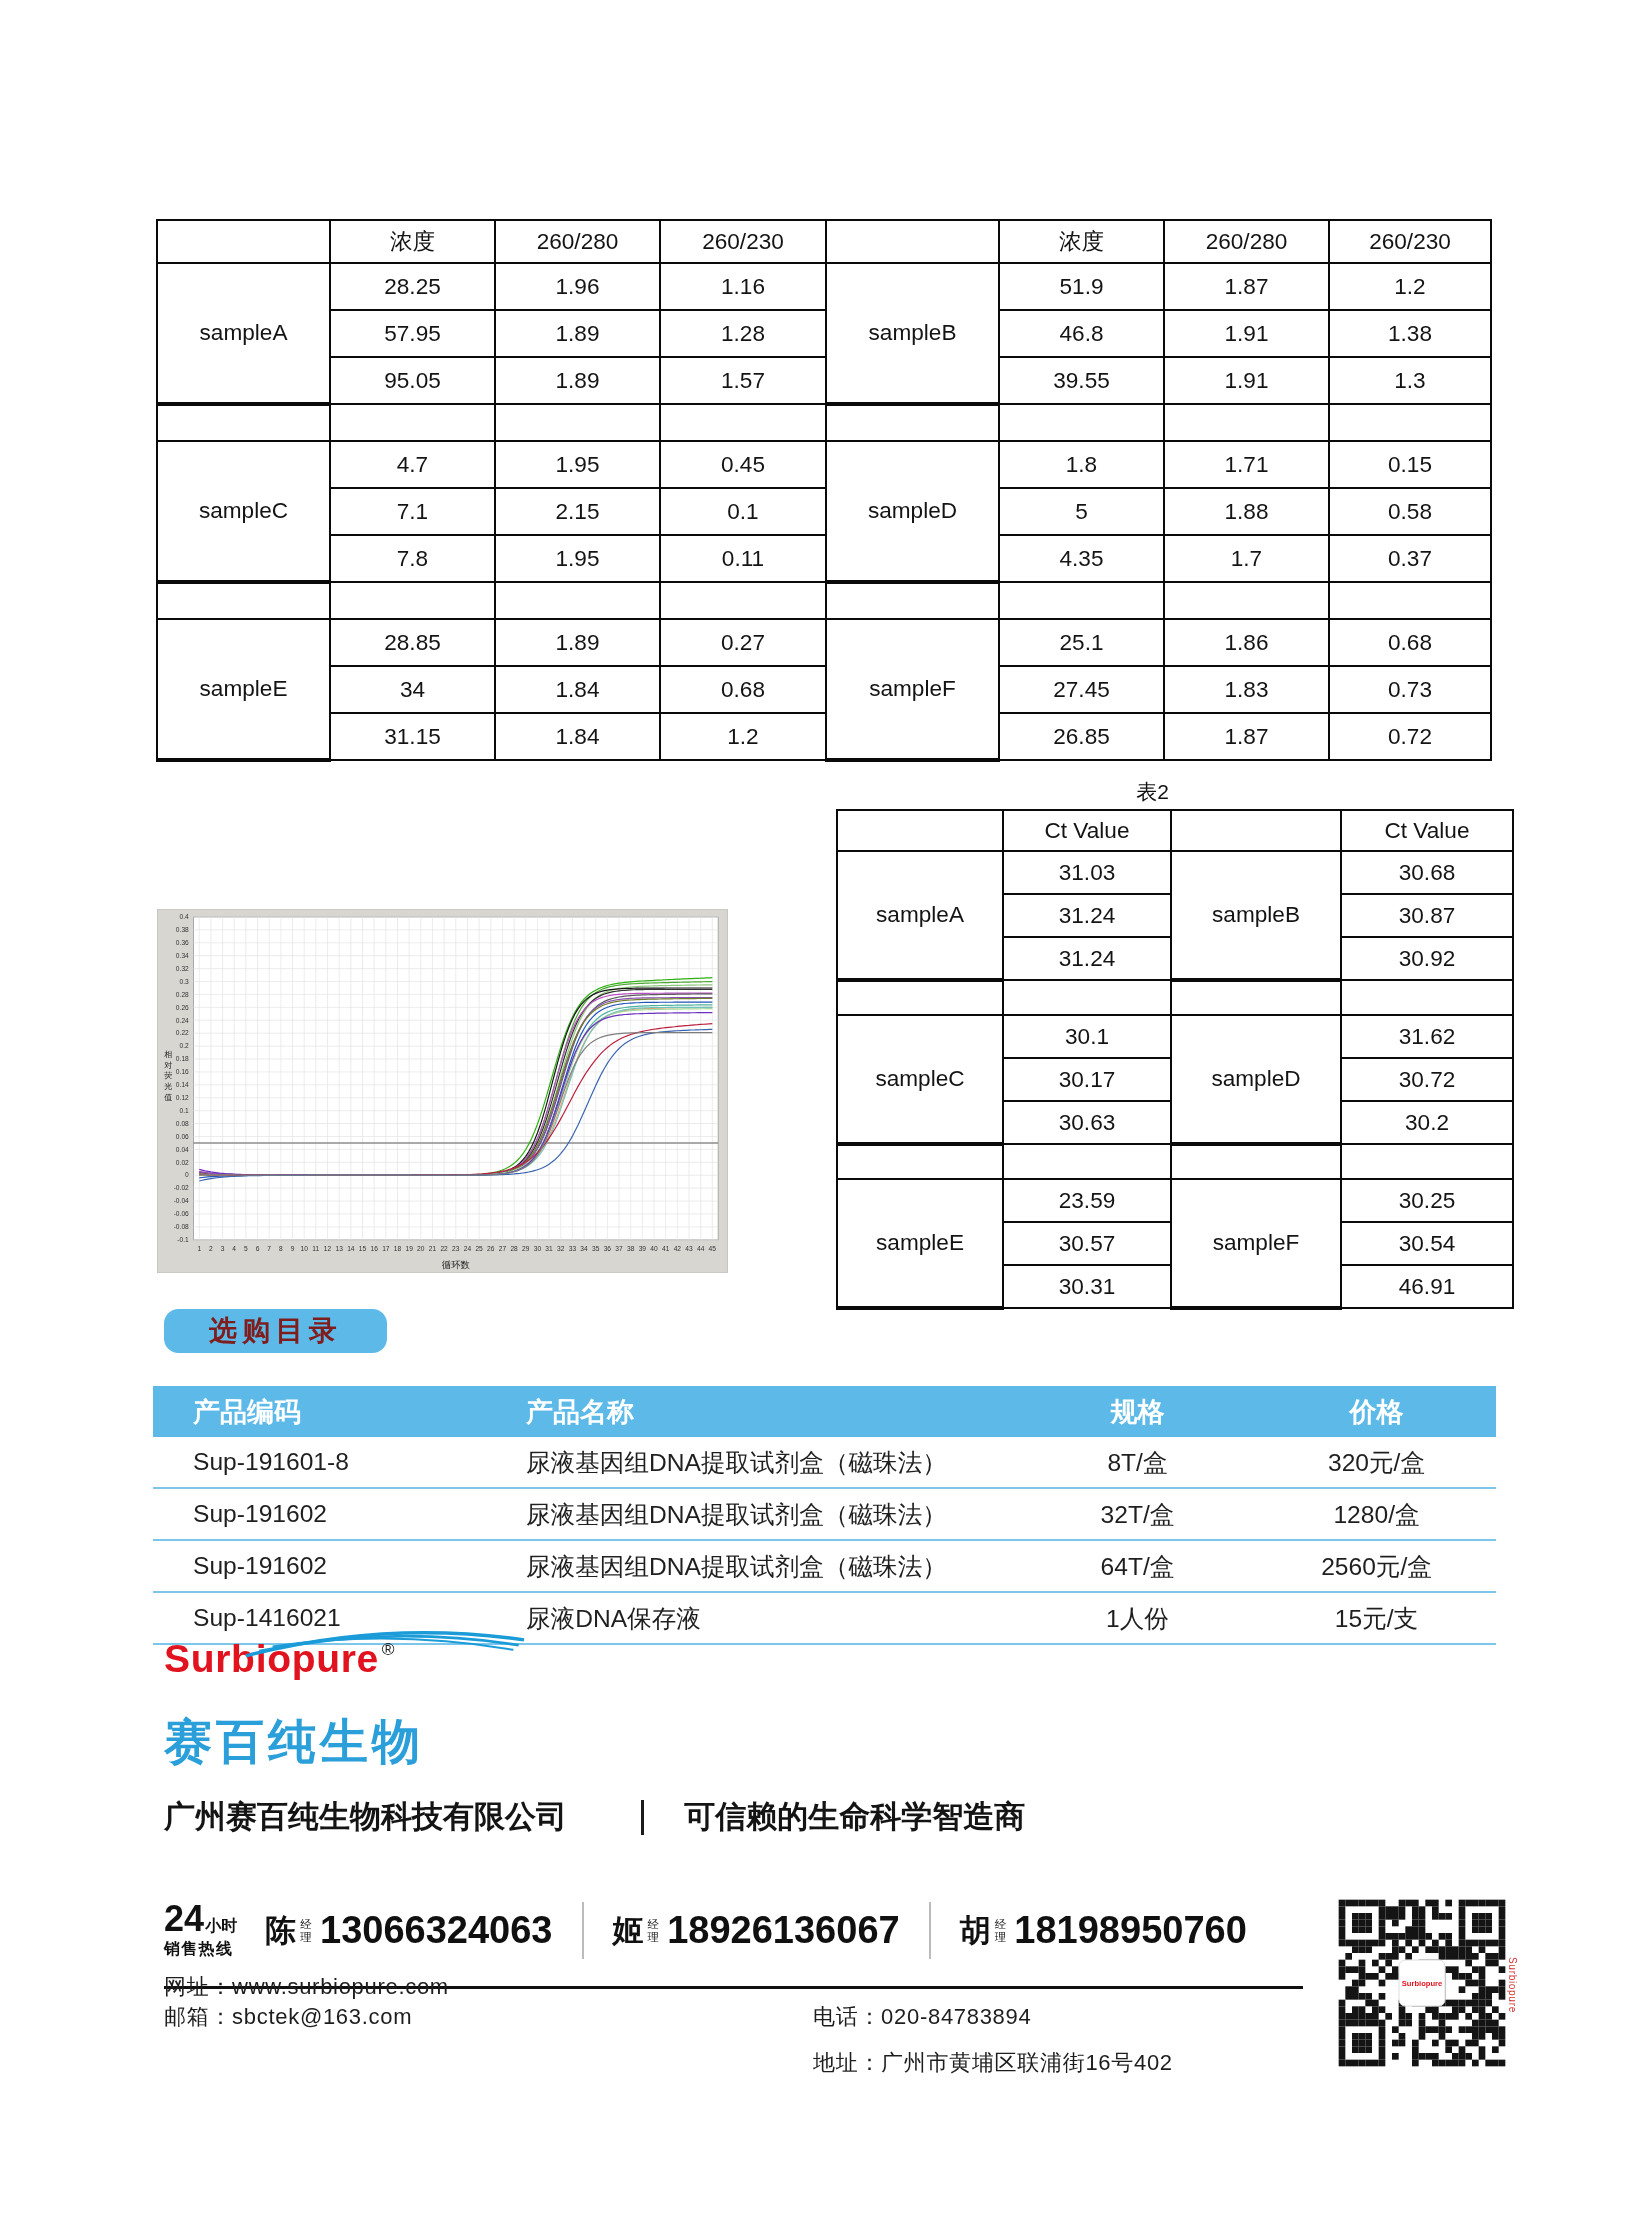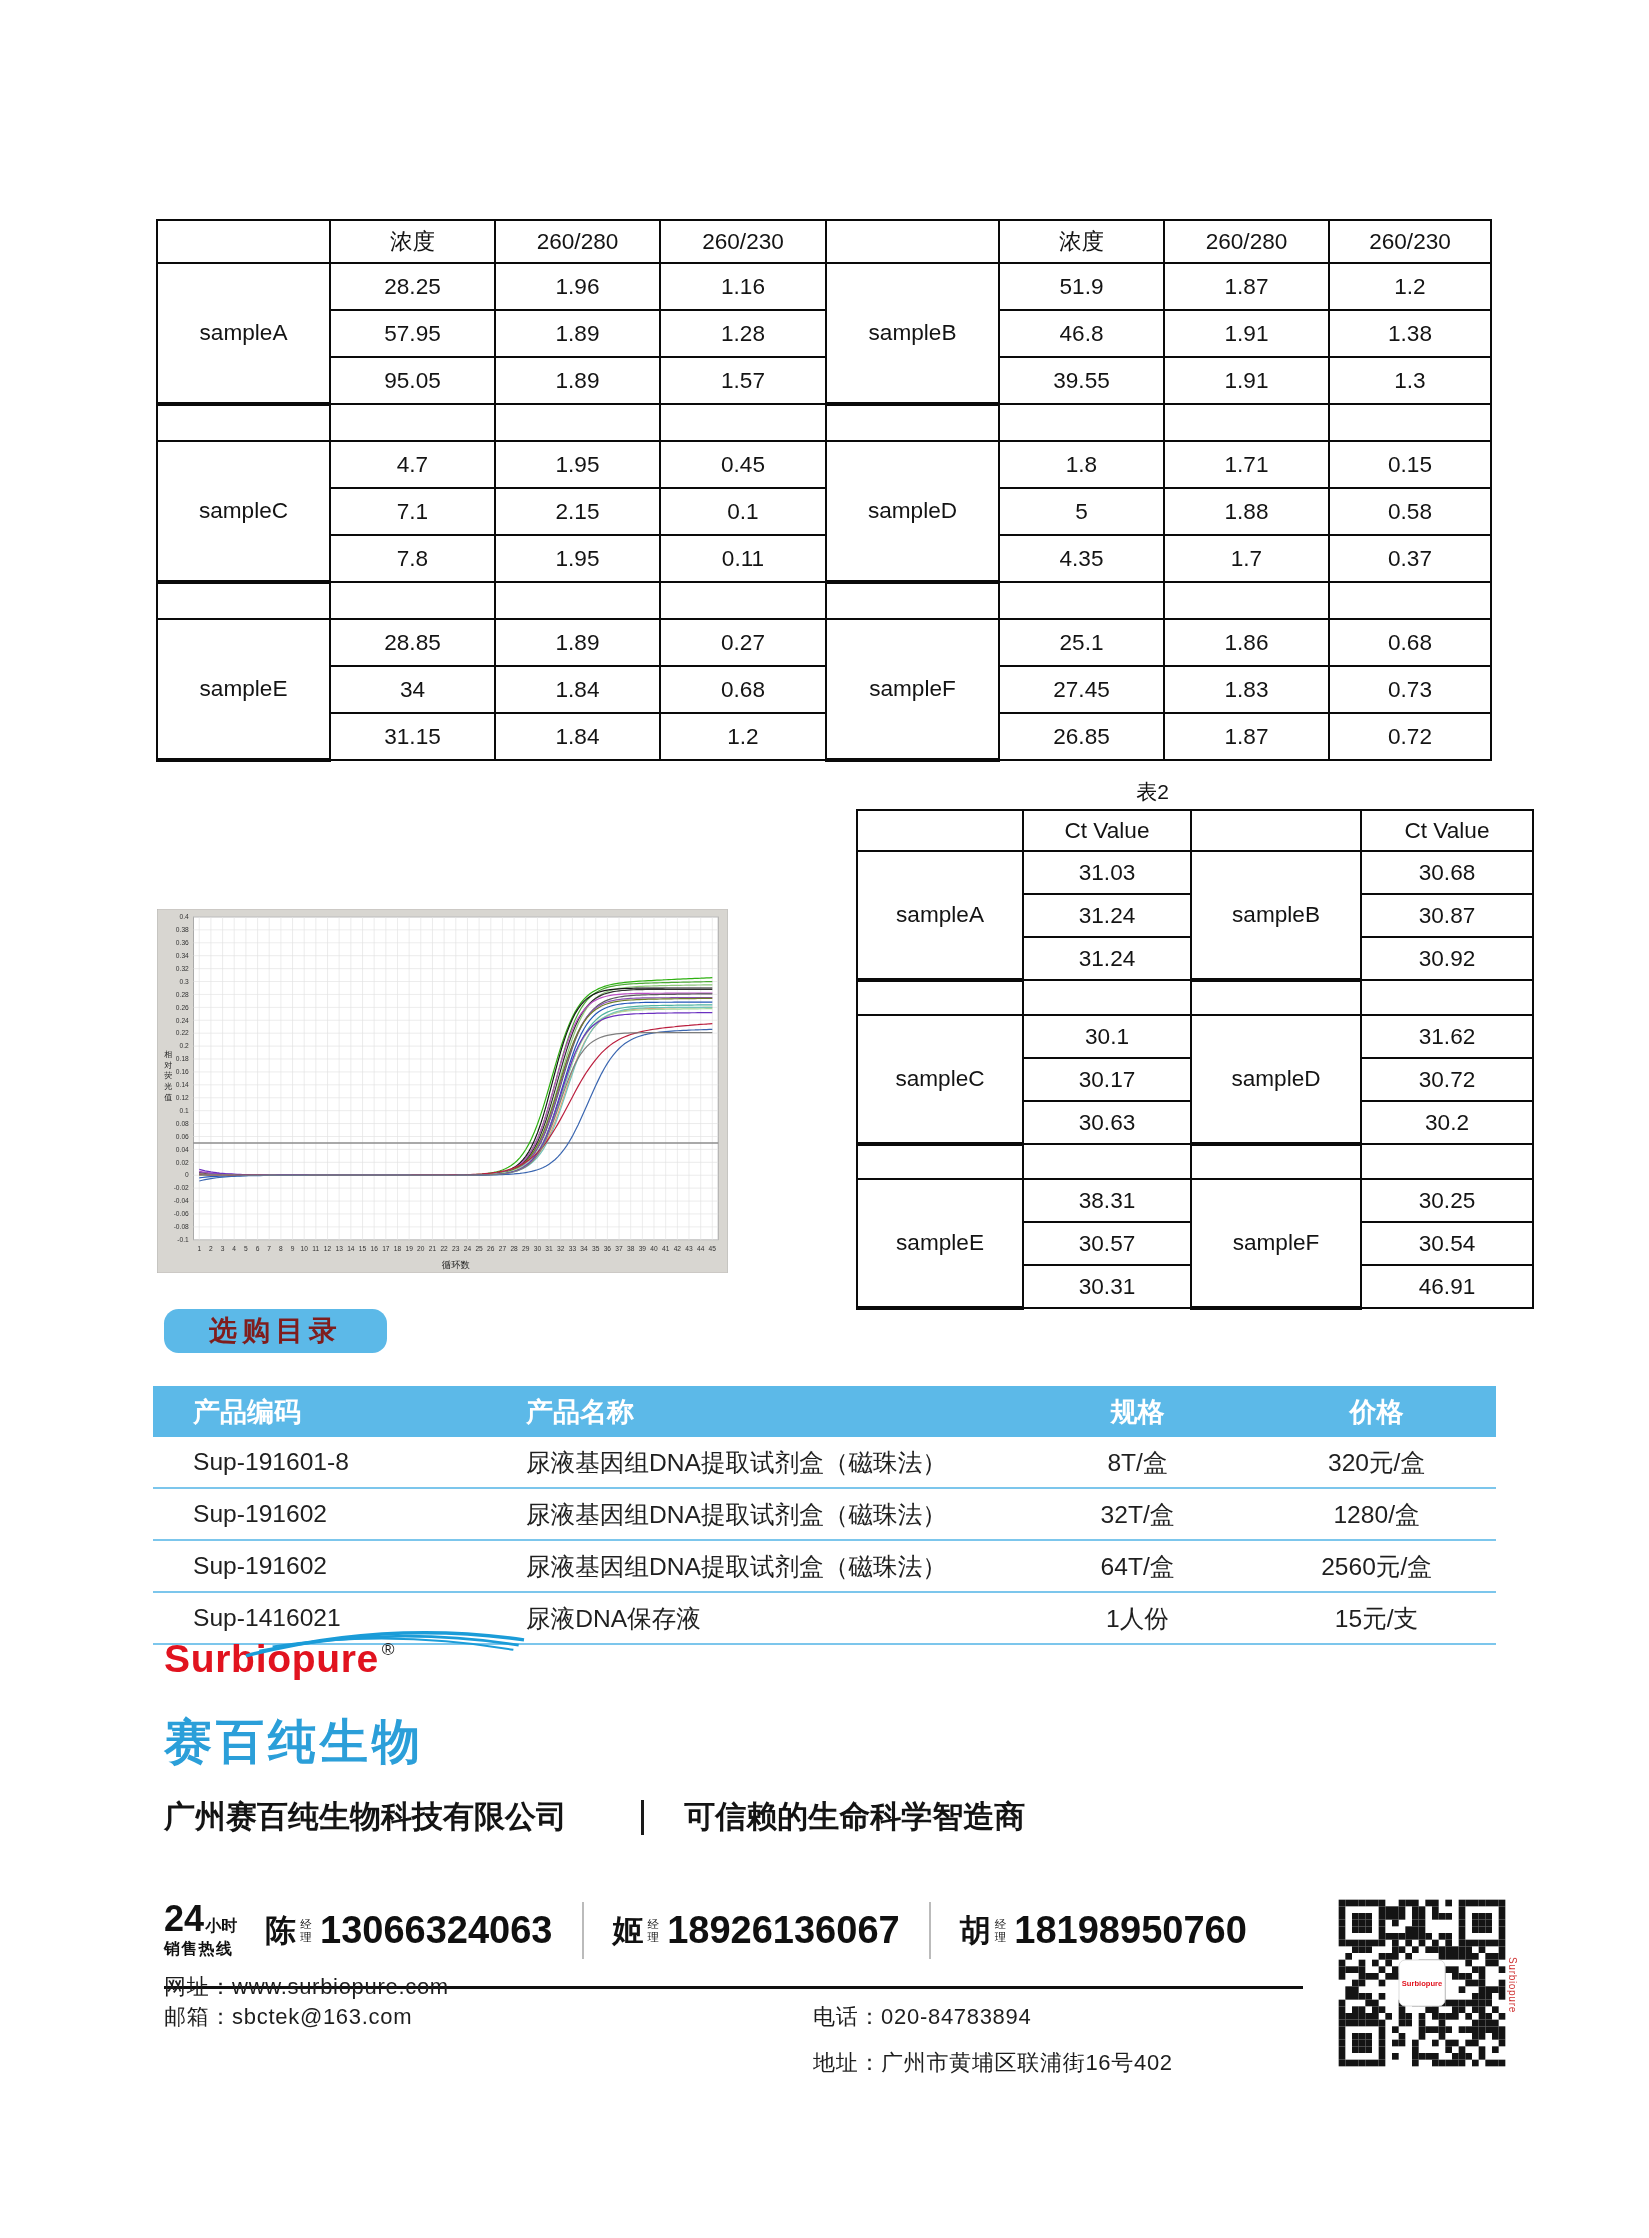--- a/index.html
+++ b/index.html
@@ -10,21 +10,21 @@
   #t1-title{left:156px;top:189px;width:1333px;}
   #t2-title{left:815px;top:778px;width:675px;}
 
   #table1,#table2{position:absolute;border-collapse:collapse;table-layout:fixed;background:#fff;}
   #table1 td,#table2 td{border:2px solid #0a0a0a;text-align:center;vertical-align:middle;
     font-size:22.6px;color:#141414;padding:0;overflow:hidden;}
   tr.sep td{border-bottom-width:4px;}
   td.bsep{border-bottom-width:4px !important;}
   #table1{left:156px;top:219px;width:1333px;}
   #table1 tr{height:47px;} #table1 tr.hdr{height:43px;} #table1 tr.gap{height:37px;}
-  #table2{left:856px;top:809px;width:675px;padding-left:12px;}
+  #table2{left:836px;top:809px;width:675px;padding-left:12px;}
   #table2 tr{height:43px;} #table2 tr.hdr{height:41px;} #table2 tr.gap{height:35px;}
 
   #fig2-cap{position:absolute;left:164px;top:793px;width:672px;font-size:24.6px;
     line-height:63px;color:#1c1c1c;font-weight:500;}
 
   #chart{position:absolute;left:157px;top:909px;width:571px;height:364px;}
 
   #badge{position:absolute;left:164px;top:1309px;width:223px;height:44px;border-radius:14.6px;
     background:var(--accent,#5cb9e8);display:flex;align-items:center;justify-content:center;
     color:#7f1d1d;font-size:28px;font-weight:700;letter-spacing:5.3px;}
@@ -254,21 +254,21 @@
       <td>30.2</td>
     </tr>
     <tr class="gap sep">
       <td></td>
           <td></td>
           <td></td>
           <td></td>
     </tr>
     <tr>
       <td rowspan="3" class="bsep">sampleE</td>
-      <td>38.31</td>
+      <td>23.59</td>
       <td rowspan="3" class="bsep">sampleF</td>
       <td>30.25</td>
     </tr>
     <tr>
       <td>30.57</td>
       <td>30.54</td>
     </tr>
     <tr class="sep">
       <td>30.31</td>
       <td>46.91</td>

